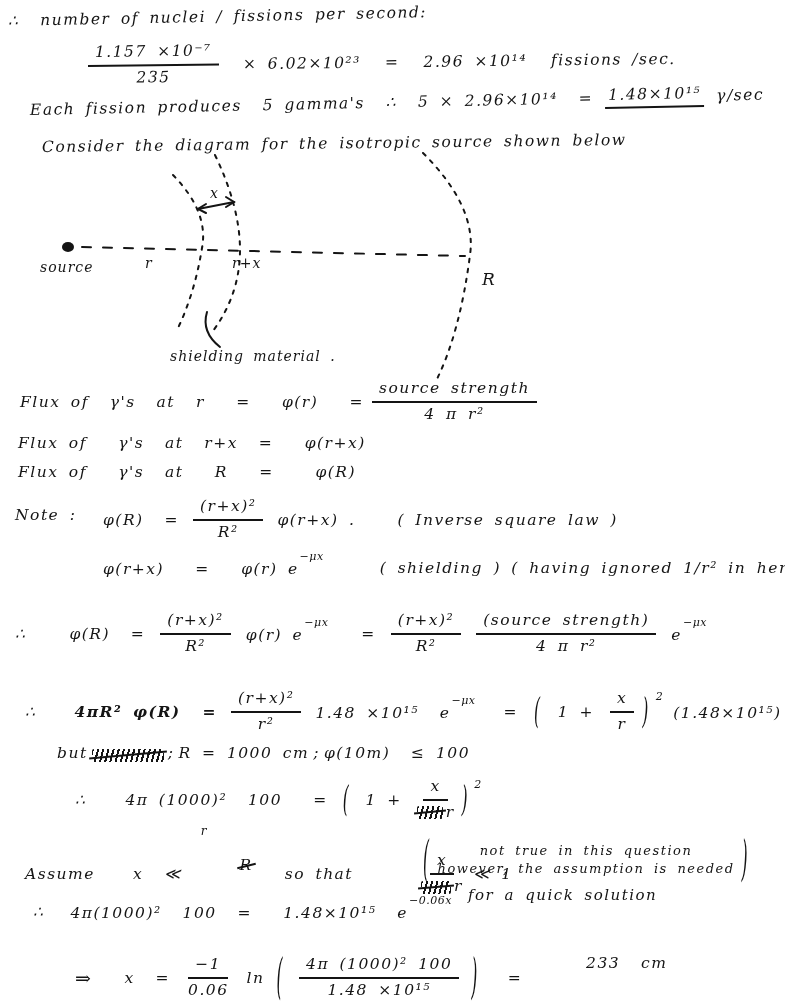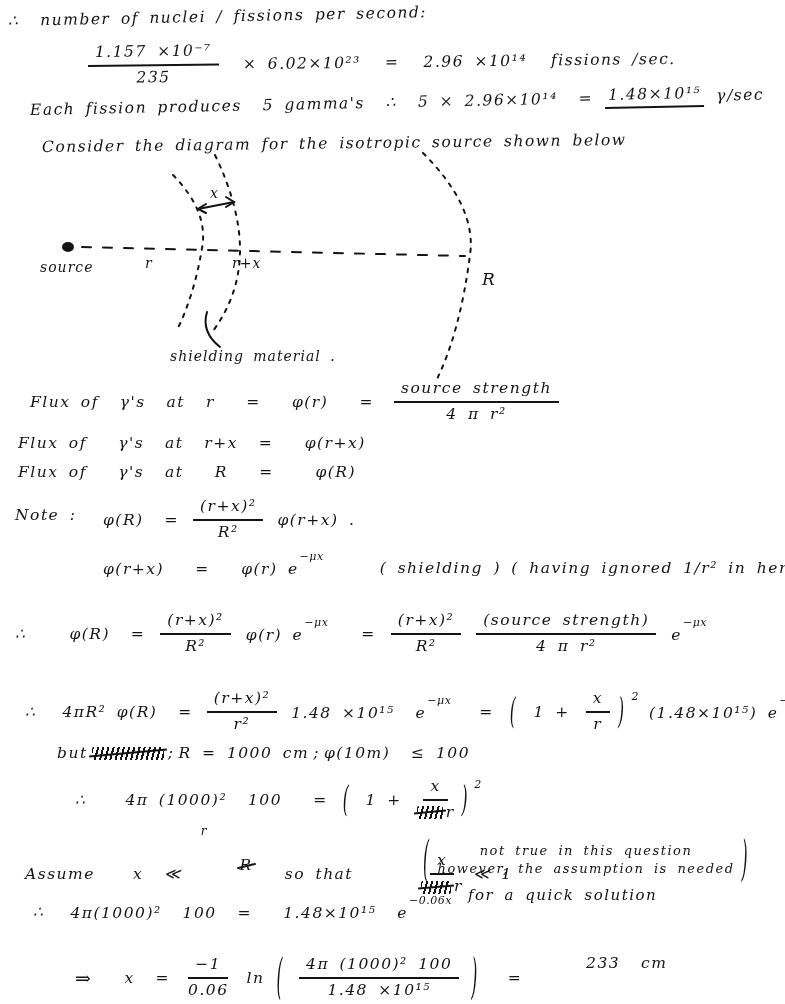--- a/index.html
+++ b/index.html
@@ -102,21 +102,21 @@
   <path d="M216,45 L224,50 L216,55"></path>
   <path d="M197,160 Q191,180 210,195"></path>
   <text x="200" y="46">x</text>
   <text x="30" y="120">source</text>
   <text x="135" y="116">r</text>
   <text x="222" y="116">r+x</text>
   <text class="bigR" x="472" y="133">R</text>
   <text x="160" y="209">shielding material .</text>
 </svg>
 
-<div class="row" style="left:30px; top:380px; gap:20px;">
+<div class="row" style="left:20px; top:380px; gap:8px;">
   <span>Flux of  γ's  at  r   =   φ(r)   =</span>
   <span class="frac">
     <span class="num">source strength</span>
     <span class="den">4 π r²</span>
   </span>
 </div>
 
 <div class="row" style="left:18px; top:434px;text-align:center;">
   <span>Flux of   γ's  at  r+x  =   φ(r+x)</span>
 </div>
@@ -128,20 +128,21 @@
 <div class="row" style="left:15px; top:506px;">
   <span>Note :</span>
 </div>
 <div class="row" style="left:103px; top:498px; gap:14px;">
   <span>φ(R)  =</span>
   <span class="frac">
     <span class="num">(r+x)²</span>
     <span class="den">R²</span>
   </span>
   <span>φ(r+x) .</span>
+  <span style="margin-left:28px;">( Inverse square law )</span>
 </div>
 
 <div class="row" style="left:103px; top:558px;">
   <span><span>φ(r+x)   =   φ(r) e</span><sup class="e">−μx</sup></span>
   <span style="margin-left:56px;">( shielding ) ( having ignored 1/r² in here )</span>
 </div>
 
 <div class="row" style="left:15px; top:612px; gap:15px;">
   <span>∴</span>
   <span style="margin-left:28px;">φ(R)  =</span>
@@ -157,38 +158,38 @@
   </span>
   <span class="frac">
     <span class="num">(source strength)</span>
     <span class="den">4 π r²</span>
   </span>
   <span><span>e</span><sup class="e">−μx</sup></span>
 </div>
 
 <div class="row" style="left:25px; top:690px; gap:14px;">
   <span>∴</span>
-  <span style="margin-left:12px;">4πR² φ(R)  =</span>
+  <span style="margin-left:24px;font-weight:bold;">4πR² φ(R)  =</span>
   <span class="frac">
     <span class="num">(r+x)²</span>
     <span class="den">r²</span>
   </span>
   <span><span>1.48 ×10¹⁵  e</span><sup class="e">−μx</sup></span>
   <span style="margin-left:14px;">=</span>
   <span class="bp">(</span>
   <span>1 +</span>
   <span class="frac" style="margin:0 2px;">
     <span class="num">x</span>
     <span class="den">r</span>
   </span>
   <span class="bp" style="margin-left:-8px;">)</span><sup class="e hi" style="margin-left:-10px;">2</sup>
   <span style="margin-left:-4px;"><span>(1.48×10¹⁵) e</span><sup class="e">−0.06x</sup></span>
 </div>
 
-<div class="row" style="left:57px; top:744px; gap:4px;">
+<div class="row" style="left:57px; top:744px; gap:4px;align-items:flex-end;">
   <span>but</span>
   <span class="scrib" style="width:72px;"></span>
   <span>;</span>
   <span>R = 1000 cm</span>
   <span>;</span>
   <span>φ(10m)  ≤ 100</span>
 </div>
 
 <div class="row" style="left:75px; top:778px; gap:13px;">
   <span>∴</span>

